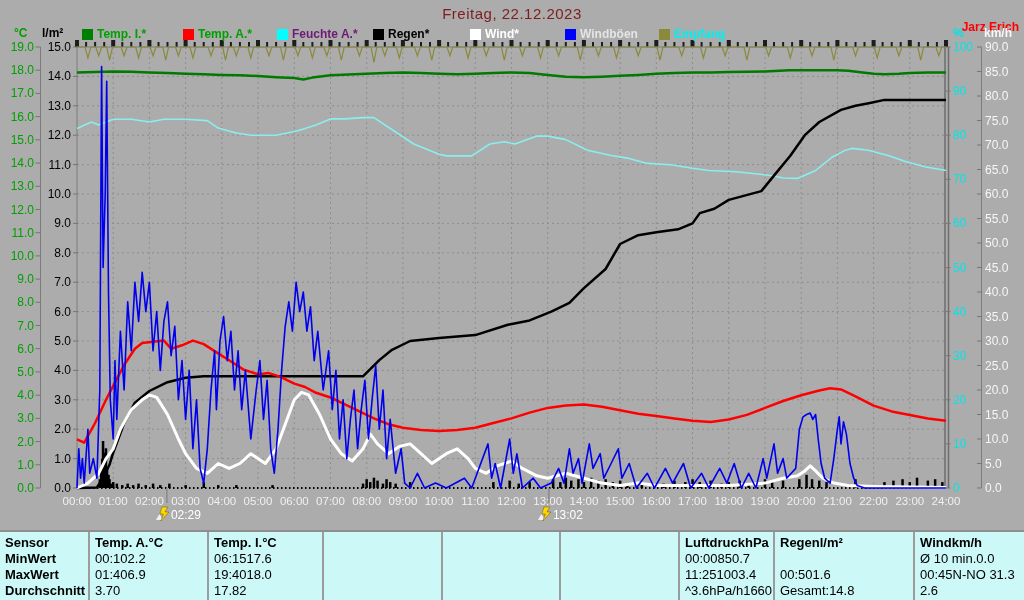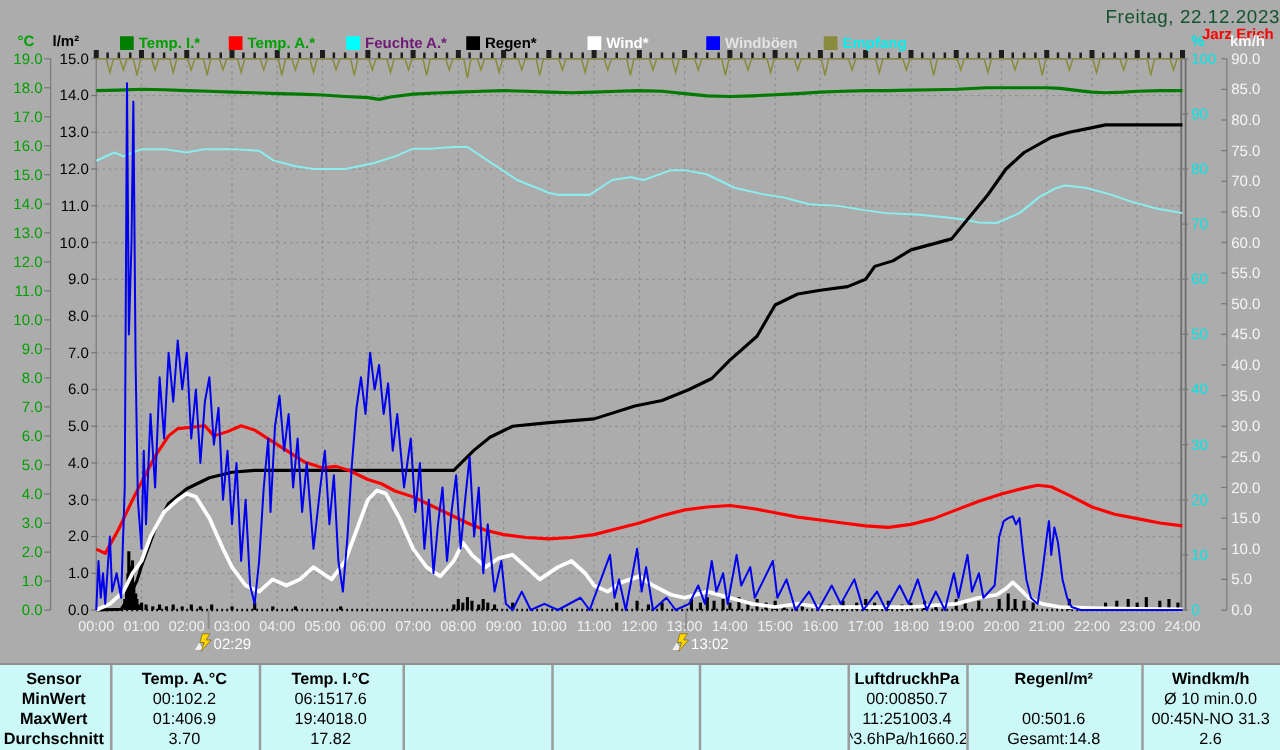--- a/index.html
+++ b/index.html
@@ -1,18 +1,18 @@
 <!DOCTYPE html>
 <html><head>
 <meta charset="utf-8">
 <style>
   html,body{margin:0;padding:0;background:#acacac;width:1024px;height:600px;overflow:hidden;
             font-family:"Liberation Sans",sans-serif;-webkit-font-smoothing:none}
   .stage{position:relative;width:1024px;height:600px;background:#acacac}
-  .title{position:absolute;top:5px;left:0;width:100%;text-align:right;color:#14532d;font-size:15px;letter-spacing:.5px}
+  .title{position:absolute;top:5px;left:0;width:100%;text-align:center;color:#7f1d1d;font-size:15px;letter-spacing:.5px}
   .author{position:absolute;top:20px;right:5px;color:#ff0000;font-size:12px;font-weight:bold}
   .unit{position:absolute;top:26px;font-size:12px;font-weight:bold}
   .u-c{left:14px;color:#00a000}
   .u-l{left:42px;color:#000000}
   .u-p{left:953px;color:#00e6e6}
   .u-k{left:984px;color:#f8f8f8}
   .legend-item{position:absolute;top:27px;display:flex;align-items:center;gap:4px;font-size:12px;font-weight:bold;white-space:nowrap}
   .sq{width:11px;height:11px;display:inline-block;flex:0 0 auto}
   #chartbox{position:absolute;left:0;top:0;width:1024px;height:530px}
   svg text{font-family:"Liberation Sans",sans-serif}
@@ -22,21 +22,21 @@
   .tl-c{fill:#00a000;font-size:12px;text-anchor:end}
   .tl-l{fill:#000000;font-size:12px;text-anchor:end}
   .tl-p{fill:#00e6e6;font-size:12px}
   .tl-k{fill:#f6f6f6;font-size:12px}
   .tl-x{fill:#f0f0f0;font-size:11.5px;text-anchor:middle}
   .mk-text{fill:#ffffff;font-size:12px}
   .panel{position:absolute;left:0;top:530px;width:1024px;height:70px;background:#cdf8f8;
          border-top:2px solid #8f8f8f;box-sizing:border-box;display:flex;color:#000}
   .pcol{box-sizing:border-box;padding-top:3px}
   .pcol + .pcol{border-left:2px solid #9c9c9c}
-  .prow{display:flex;justify-content:center;height:16px;line-height:16px;font-size:13px;padding:0 7px 0 5px;white-space:nowrap;overflow:hidden}
+  .prow{display:flex;justify-content:flex-start;height:16px;line-height:16px;font-size:13px;padding:0 7px 0 5px;white-space:nowrap;overflow:hidden}
   .b{font-weight:bold}
 </style>
 </head>
 <body>
 
 <div class="stage">
   <div id="chartbox"><svg width="1024" height="530" viewBox="0 0 1024 530">
         <g>
           <line class="grid" x1="113.2" y1="47" x2="113.2" y2="488"></line>
           <line class="grid" x1="149.4" y1="47" x2="149.4" y2="488"></line>
@@ -453,21 +453,21 @@
           <text class="mk-text" x="552.9" y="519">13:02</text>
         </g>
       </svg></div>
   <div class="title">Freitag, 22.12.2023</div>
   <div class="author">Jarz Erich</div>
   <div class="unit u-c">°C</div>
   <div class="unit u-l">l/m²</div>
   <div class="unit u-p">%</div>
   <div class="unit u-k">km/h</div>
   <div id="legend">
-      <span class="legend-item" style="left:96px">
+      <span class="legend-item" style="left:82px">
         <span class="sq" style="background:#008000"></span>
         <span style="color:#00a000">Temp. I.*</span>
       </span>
       <span class="legend-item" style="left:183px">
         <span class="sq" style="background:#ff0000"></span>
         <span style="color:#00a000">Temp. A.*</span>
       </span>
       <span class="legend-item" style="left:277px">
         <span class="sq" style="background:#00ffff"></span>
         <span style="color:#701a75">Feuchte A.*</span>

